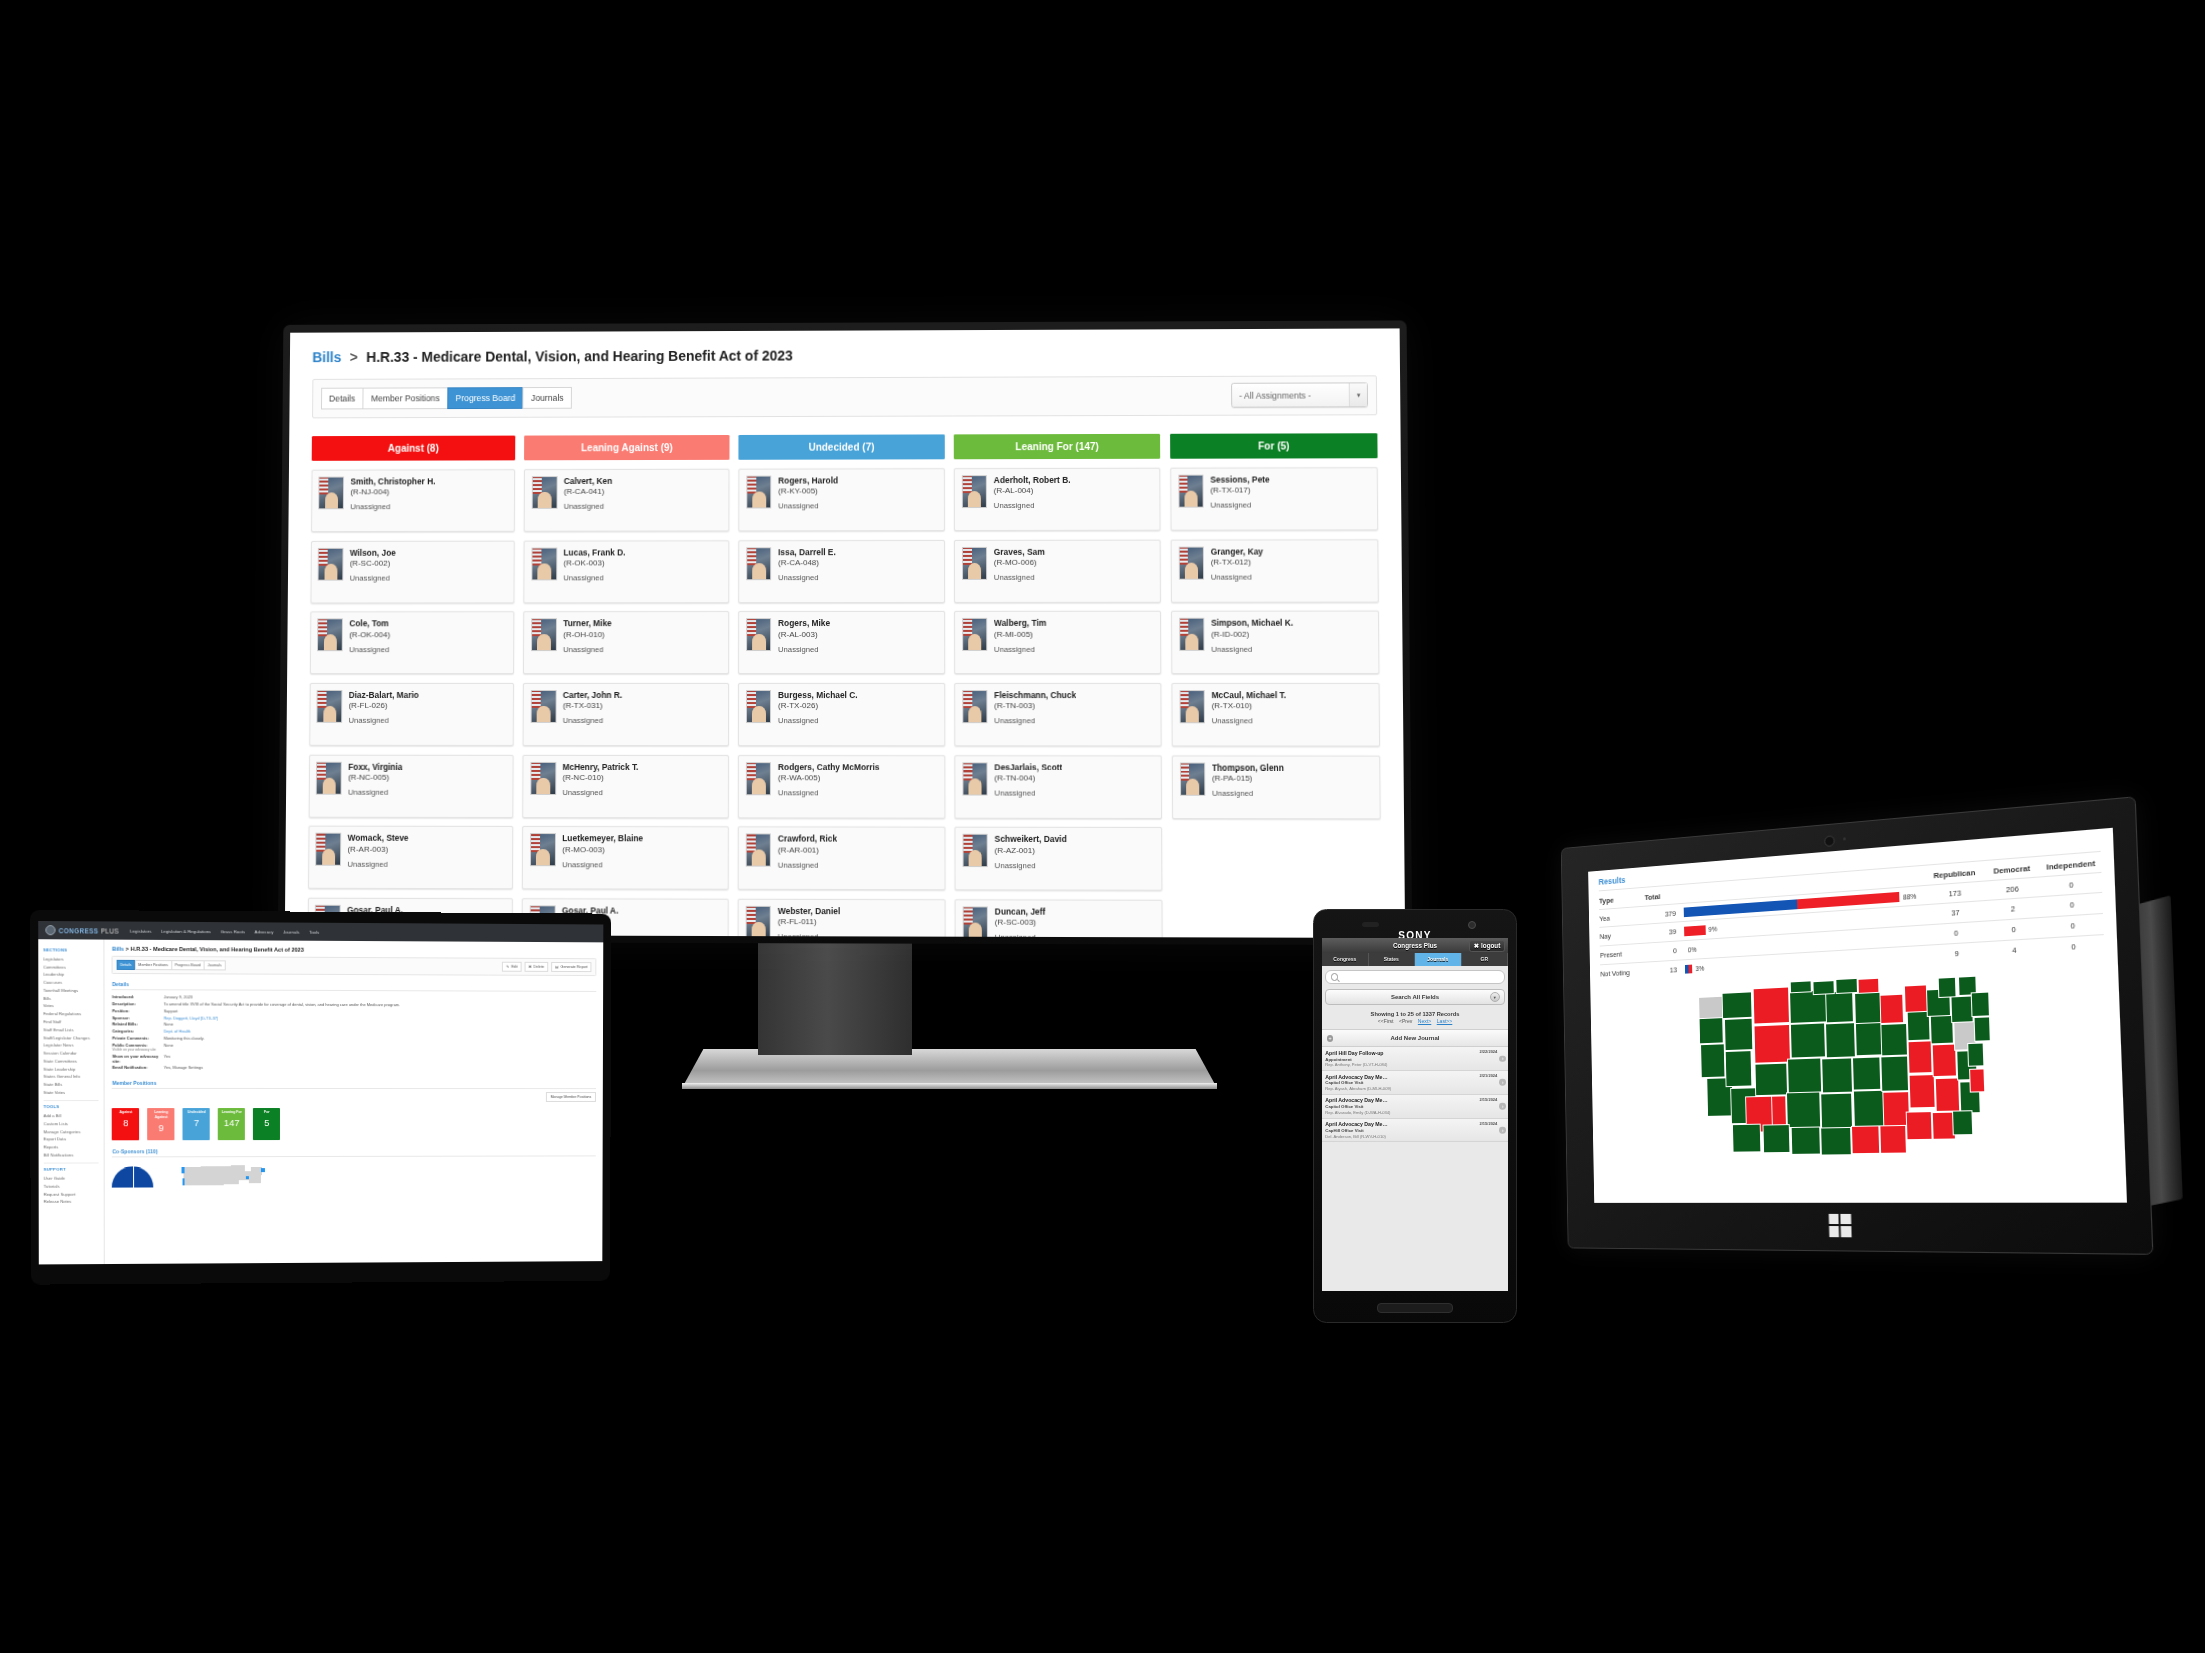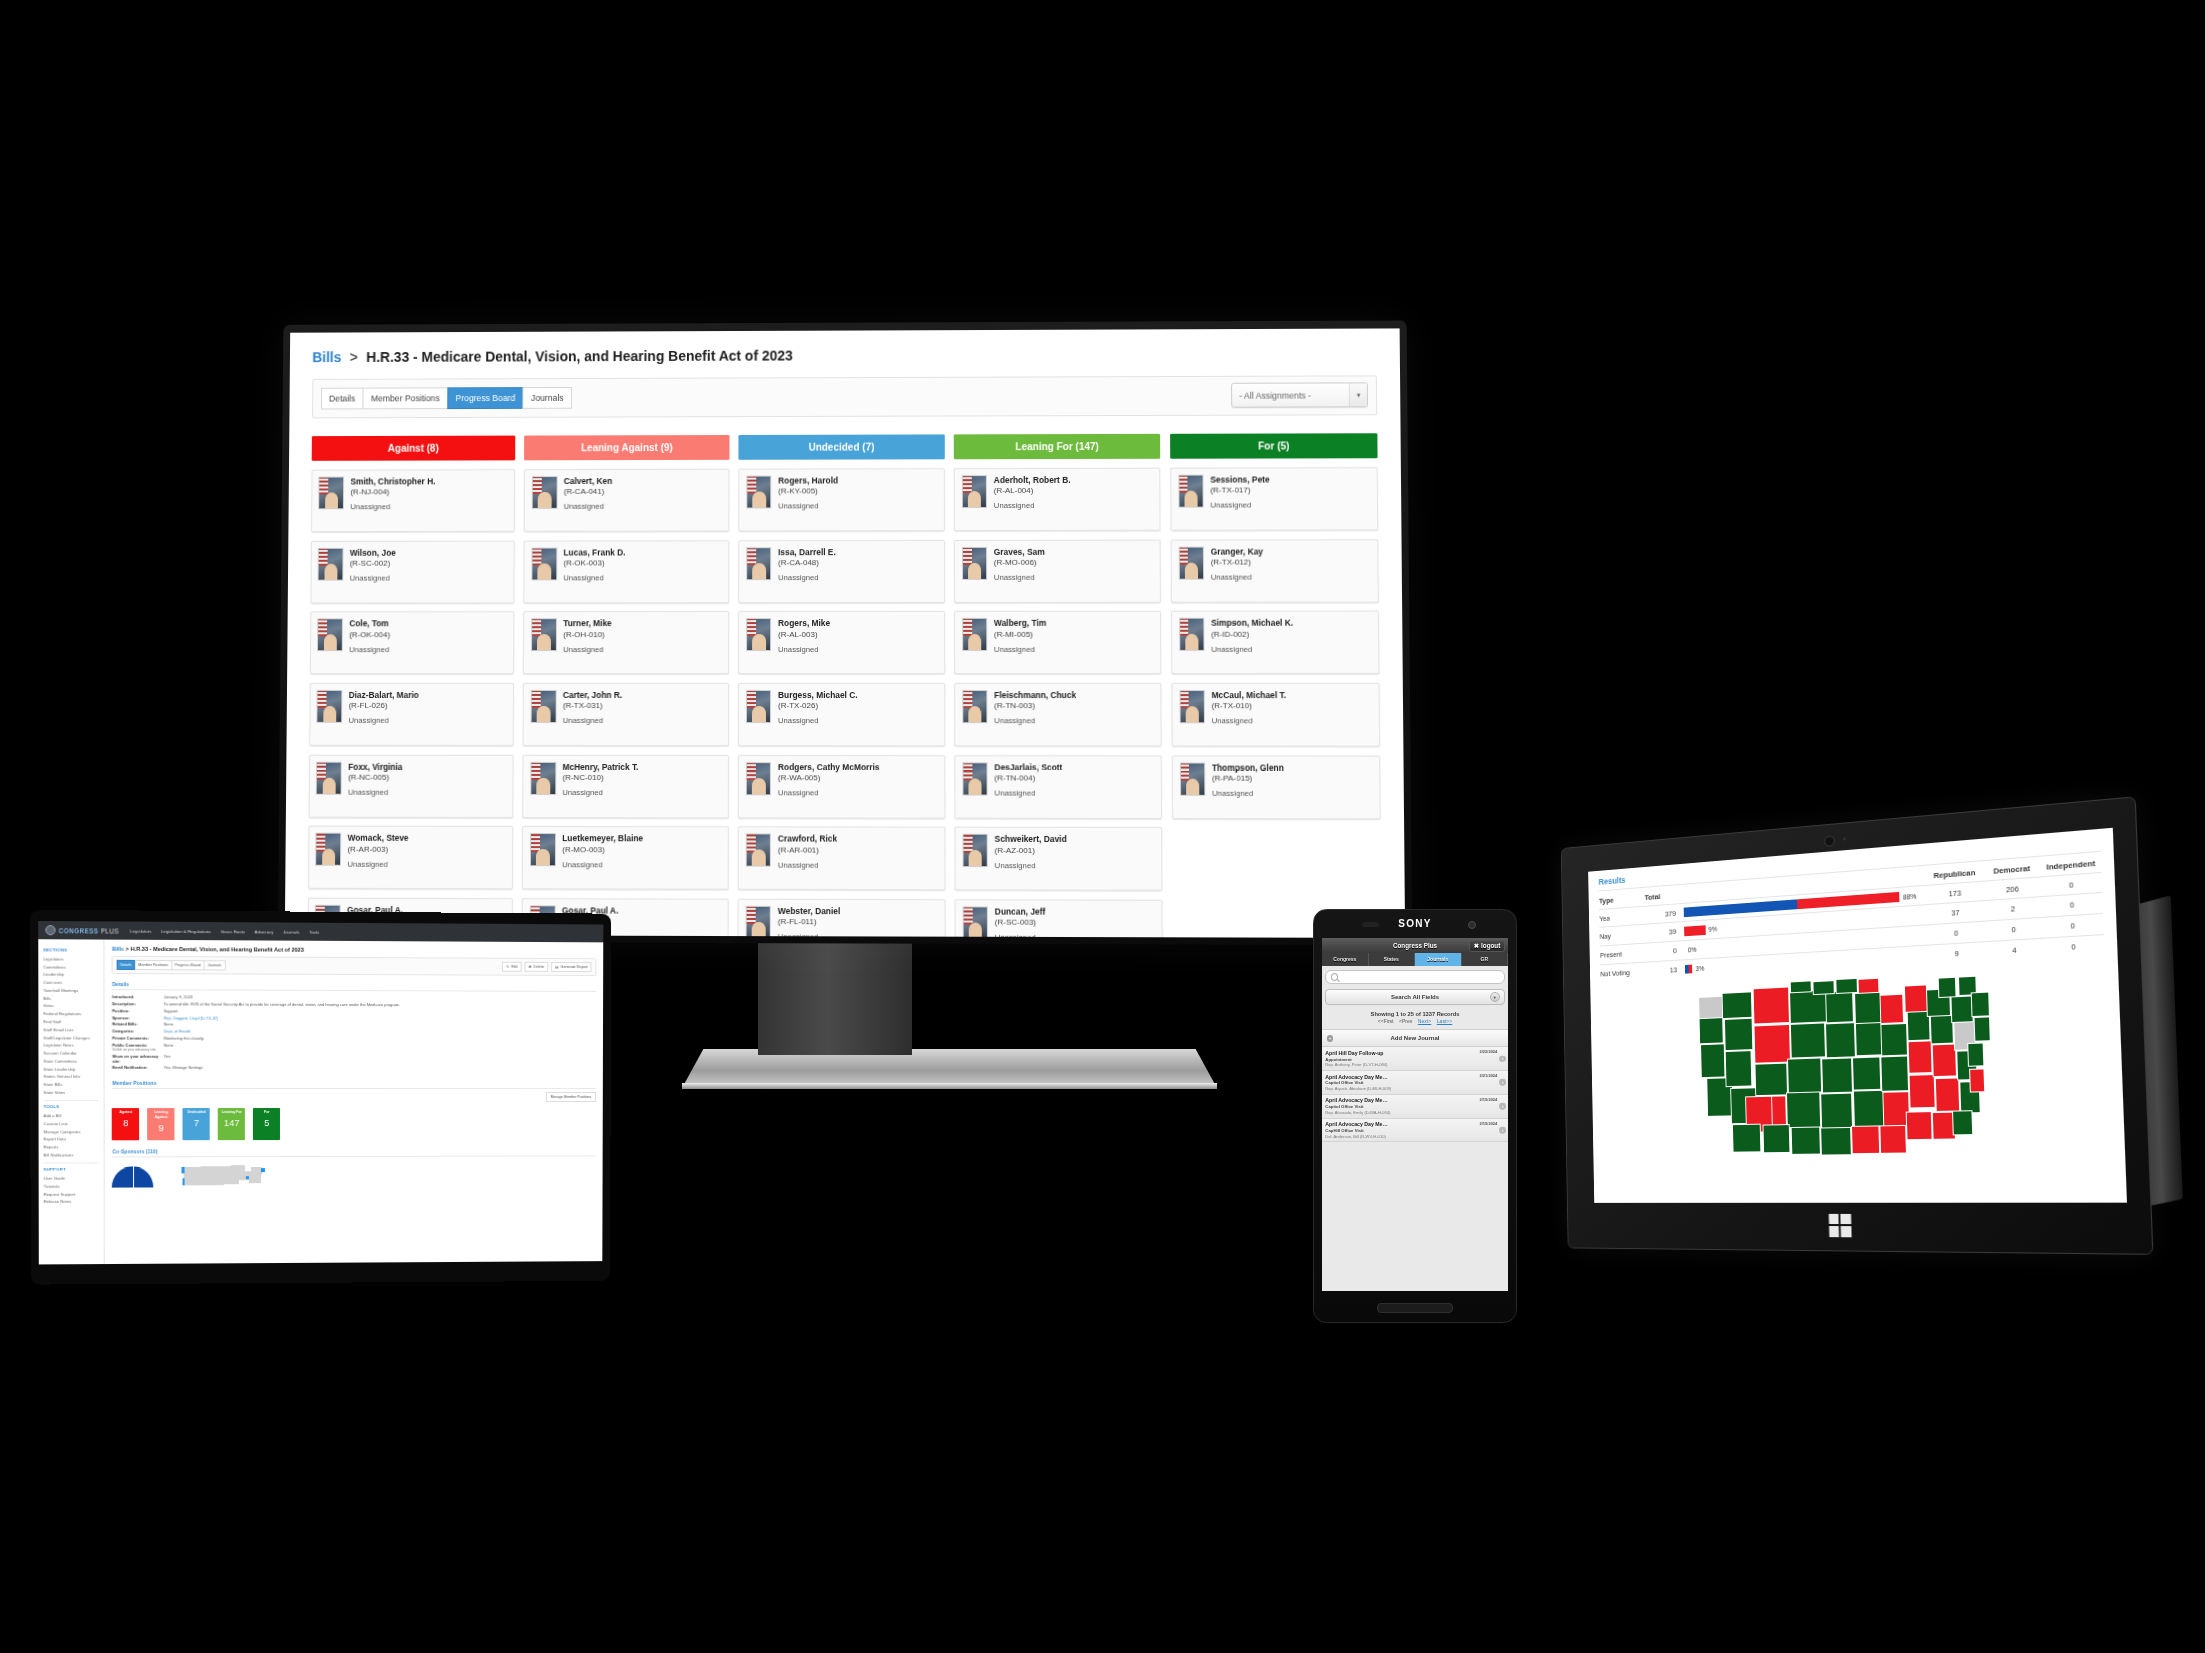--- a/index.html
+++ b/index.html
@@ -107,21 +107,21 @@
   .lp-pie:after{content:"";position:absolute;left:50%;top:0;width:0.8px;height:100%;background:#fff;}
   .lp-cos{display:flex;gap:28px;align-items:flex-end;}
   .lp-map{width:87px;height:23px;margin-top:4px;position:relative;}
   .lp-map i{position:absolute;background:#d4d4d4;display:block;}
   .lp-map i.b{background:#2196f3;}
 
   
   .phone{position:absolute;left:1313px;top:909px;width:204px;height:414px;
          background:linear-gradient(180deg,#151515,#090909);border-radius:13.4px;
          padding:28px 8px 31px 8px;box-sizing:border-box;border:1.3px solid #2a2a2a;}
-  .ph-brand{position:absolute;top:8px;left:0;right:0;text-align:center;color:#fff;
+  .ph-brand{position:absolute;top:20px;left:0;right:0;text-align:center;color:#fff;
             font-size:10px;font-weight:bold;letter-spacing:1.3px;}
   .ph-cam{position:absolute;top:11.4px;right:40px;width:6px;height:6px;border-radius:50%;
           background:#2c2c2c;border:0.7px solid #4a4a4a;}
   .ph-spk{position:absolute;top:12px;left:48px;width:17.4px;height:4.7px;border-radius:2.7px;background:#222;}
   .ph-home{position:absolute;bottom:9.4px;left:50%;transform:translateX(-50%);
            width:74px;height:8px;border-radius:4px;background:#1c1c1c;border:0.7px solid #2f2f2f;}
   .ph-screen{width:100%;height:100%;background:#e9e9e9;overflow:hidden;display:flex;flex-direction:column;}
   .ph-title{background:linear-gradient(180deg,#5d5d5d,#3a3a3a);height:14.7px;display:flex;align-items:center;
             justify-content:center;position:relative;}
   .ph-title span{color:#fff;font-size:6.3px;font-weight:bold;text-shadow:0 0.7px 0 #000;}

